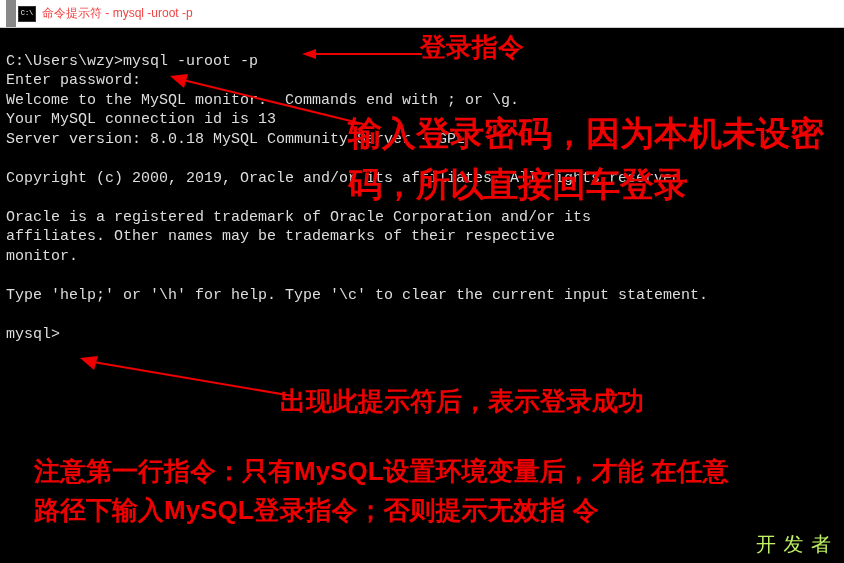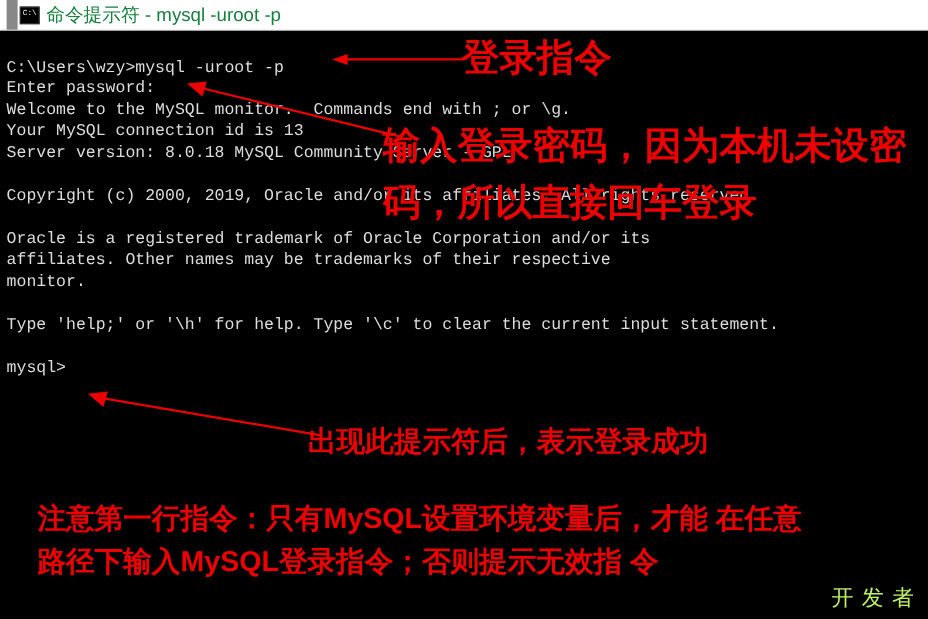--- a/index.html
+++ b/index.html
@@ -37,42 +37,42 @@
       justify-content: center;
     }
     .titlebar-icon::after {
       content: 'C:\\';
       color: #fff;
       font-size: 7px;
       line-height: 1;
     }
     .titlebar-text {
       font-family: 'Microsoft YaHei', Arial, sans-serif;
-      font-size: 17px;
-      color: #15803d;
+      font-size: 12px;
+      color: #ef4444;
     }
     .terminal {
       background: #000;
       color: #ddd;
       font-size: 15px;
       line-height: 1.3;
       padding: 4px 6px;
       white-space: pre;
       position: relative;
       height: calc(100% - 28px);
     }
     .annotation {
       position: absolute;
       color: #e00;
       font-family: 'Microsoft YaHei', 'SimHei', sans-serif;
       font-weight: bold;
       pointer-events: none;
       text-shadow: 0 0 2px rgba(0,0,0,0.5);
     }
-    .ann-login-cmd { top: 30px; left: 420px; font-size: 34px; }
+    .ann-login-cmd { top: 30px; left: 420px; font-size: 26px; }
     .ann-password { top: 108px; left: 348px; font-size: 34px; line-height: 1.5; }
     .ann-prompt { top: 384px; left: 280px; font-size: 26px; }
     .ann-note { top: 452px; left: 34px; font-size: 26px; line-height: 1.5; width: 700px; }
     .arrow {
       position: absolute;
       pointer-events: none;
     }
     .arrow1 { top: 48px; left: 302px; width: 120px; height: 12px; }
     .arrow2 { top: 72px; left: 168px; width: 200px; height: 60px; }
     .arrow3 { top: 354px; left: 78px; width: 220px; height: 50px; }

